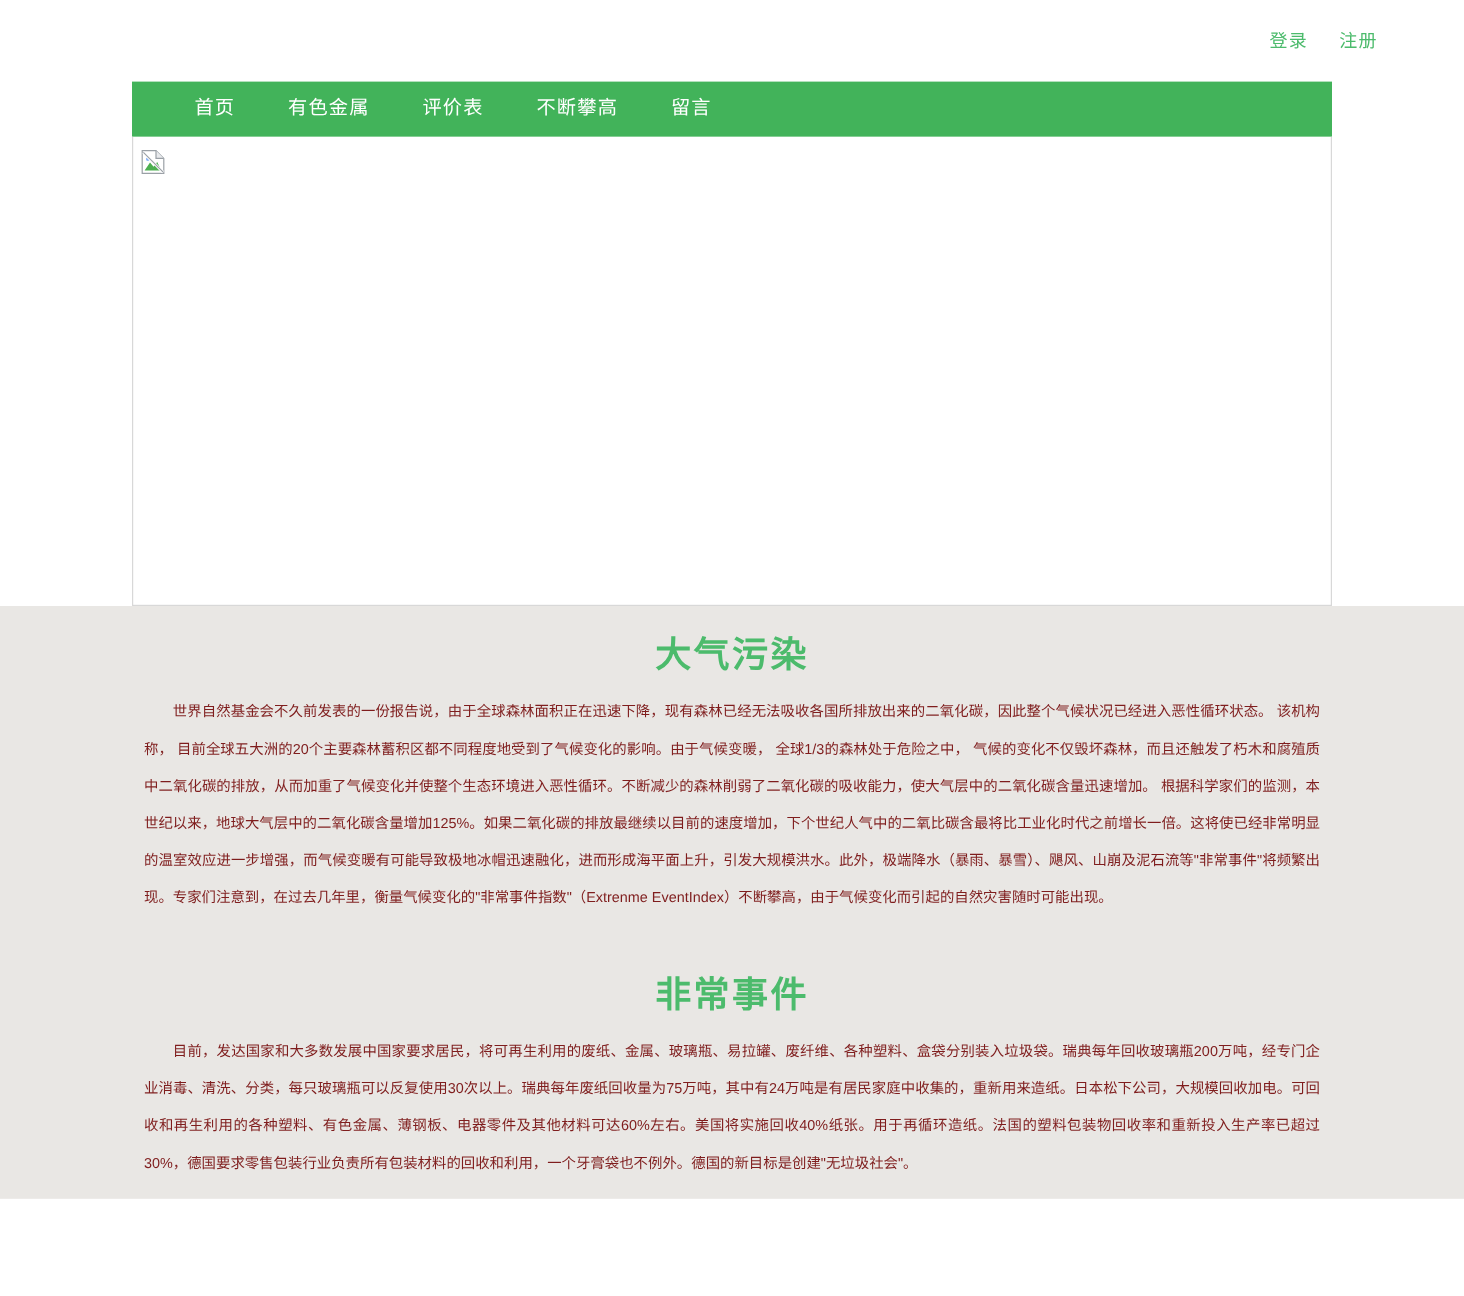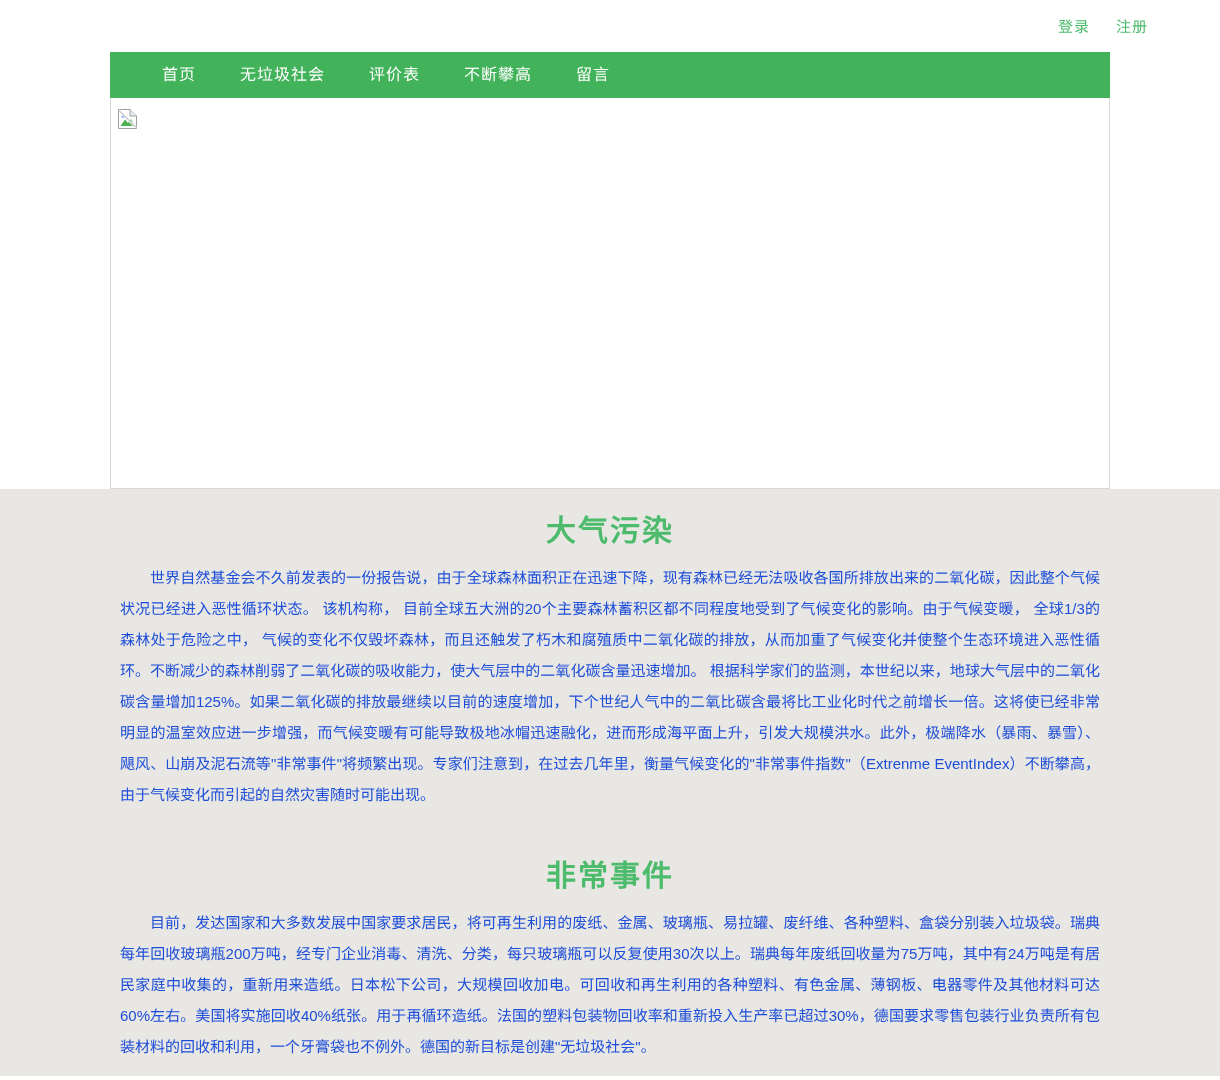--- a/index.html
+++ b/index.html
@@ -11,21 +11,21 @@
   body {
     width: 1220px;
     min-height: 1080px;
     background: #ffffff;
     font-family: "Liberation Sans", "DejaVu Sans", sans-serif;
     overflow-x: hidden;
   }
 
   
   .topbar {
-    height: 52px;
+    height: 68px;
     padding-right: 72px;
     display: flex;
     align-items: center;
     justify-content: flex-end;
     gap: 26px;
     background: #ffffff;
   }
   .topbar a {
     color: #4cbb6c;
     font-size: 15px;
@@ -90,22 +90,22 @@
   .section-title {
     text-align: center;
     color: #4cbb6c;
     font-size: 30px;
     font-weight: bold;
     letter-spacing: 2px;
     margin: 3px 0 10px 0;
     line-height: 1.4;
   }
   .section-body {
-    color: #1d4ed8;
-    font-size: 15px;
+    color: #7f1d1d;
+    font-size: 12px;
     line-height: 31px;
     text-align: justify;
     text-justify: inter-ideograph;
     text-indent: 2em;
     margin: 0;
     padding: 0 4px;
   }
   .section-gap { height: 42px; }
 </style>
 </head>
@@ -113,21 +113,21 @@
 
 <div class="topbar">
   <a href="#" class="topbar-link">登录</a>
   <a href="#" class="topbar-link">注册</a>
 </div>
 
 <div class="container">
 
   <nav class="navbar">
     <a href="#" class="nav-item">首页</a>
-    <a href="#" class="nav-item">无垃圾社会</a>
+    <a href="#" class="nav-item">有色金属</a>
     <a href="#" class="nav-item">评价表</a>
     <a href="#" class="nav-item">不断攀高</a>
     <a href="#" class="nav-item">留言</a>
   </nav>
 
   <div class="banner">
     <span class="broken-img">
       <svg width="22" height="22" viewBox="0 0 22 22" xmlns="http://www.w3.org/2000/svg">
         <path d="M1.5 1.5 H13 L19.5 8 V20.5 H1.5 Z" fill="#ffffff" stroke="#9aa0a6" stroke-width="1"></path>
         <path d="M13 1.5 V8 H19.5" fill="#e8eaed" stroke="#9aa0a6" stroke-width="1"></path>

